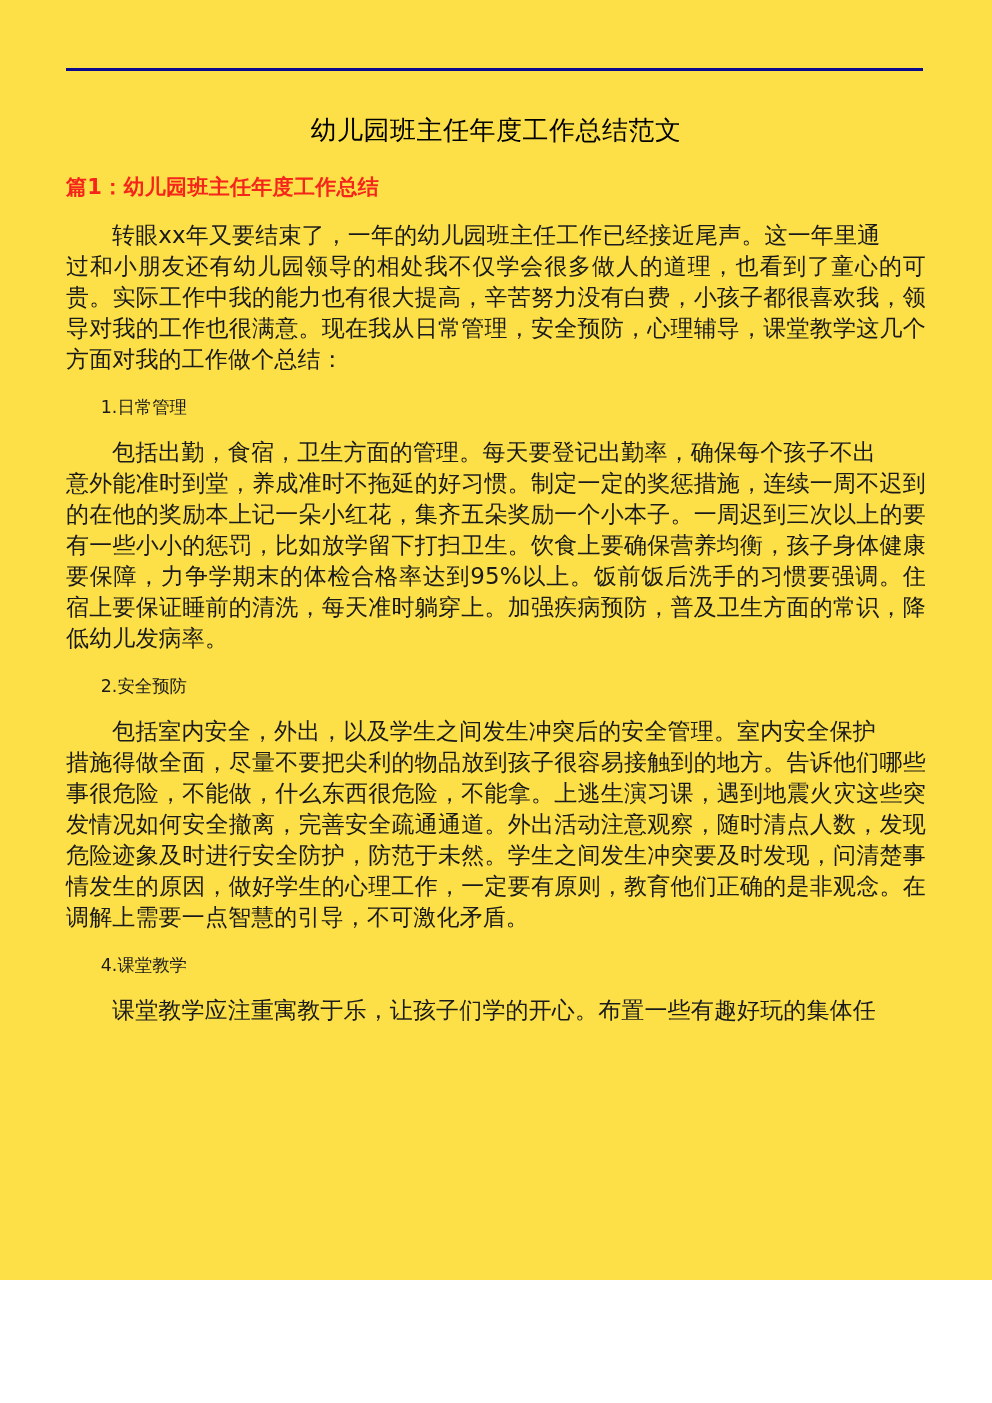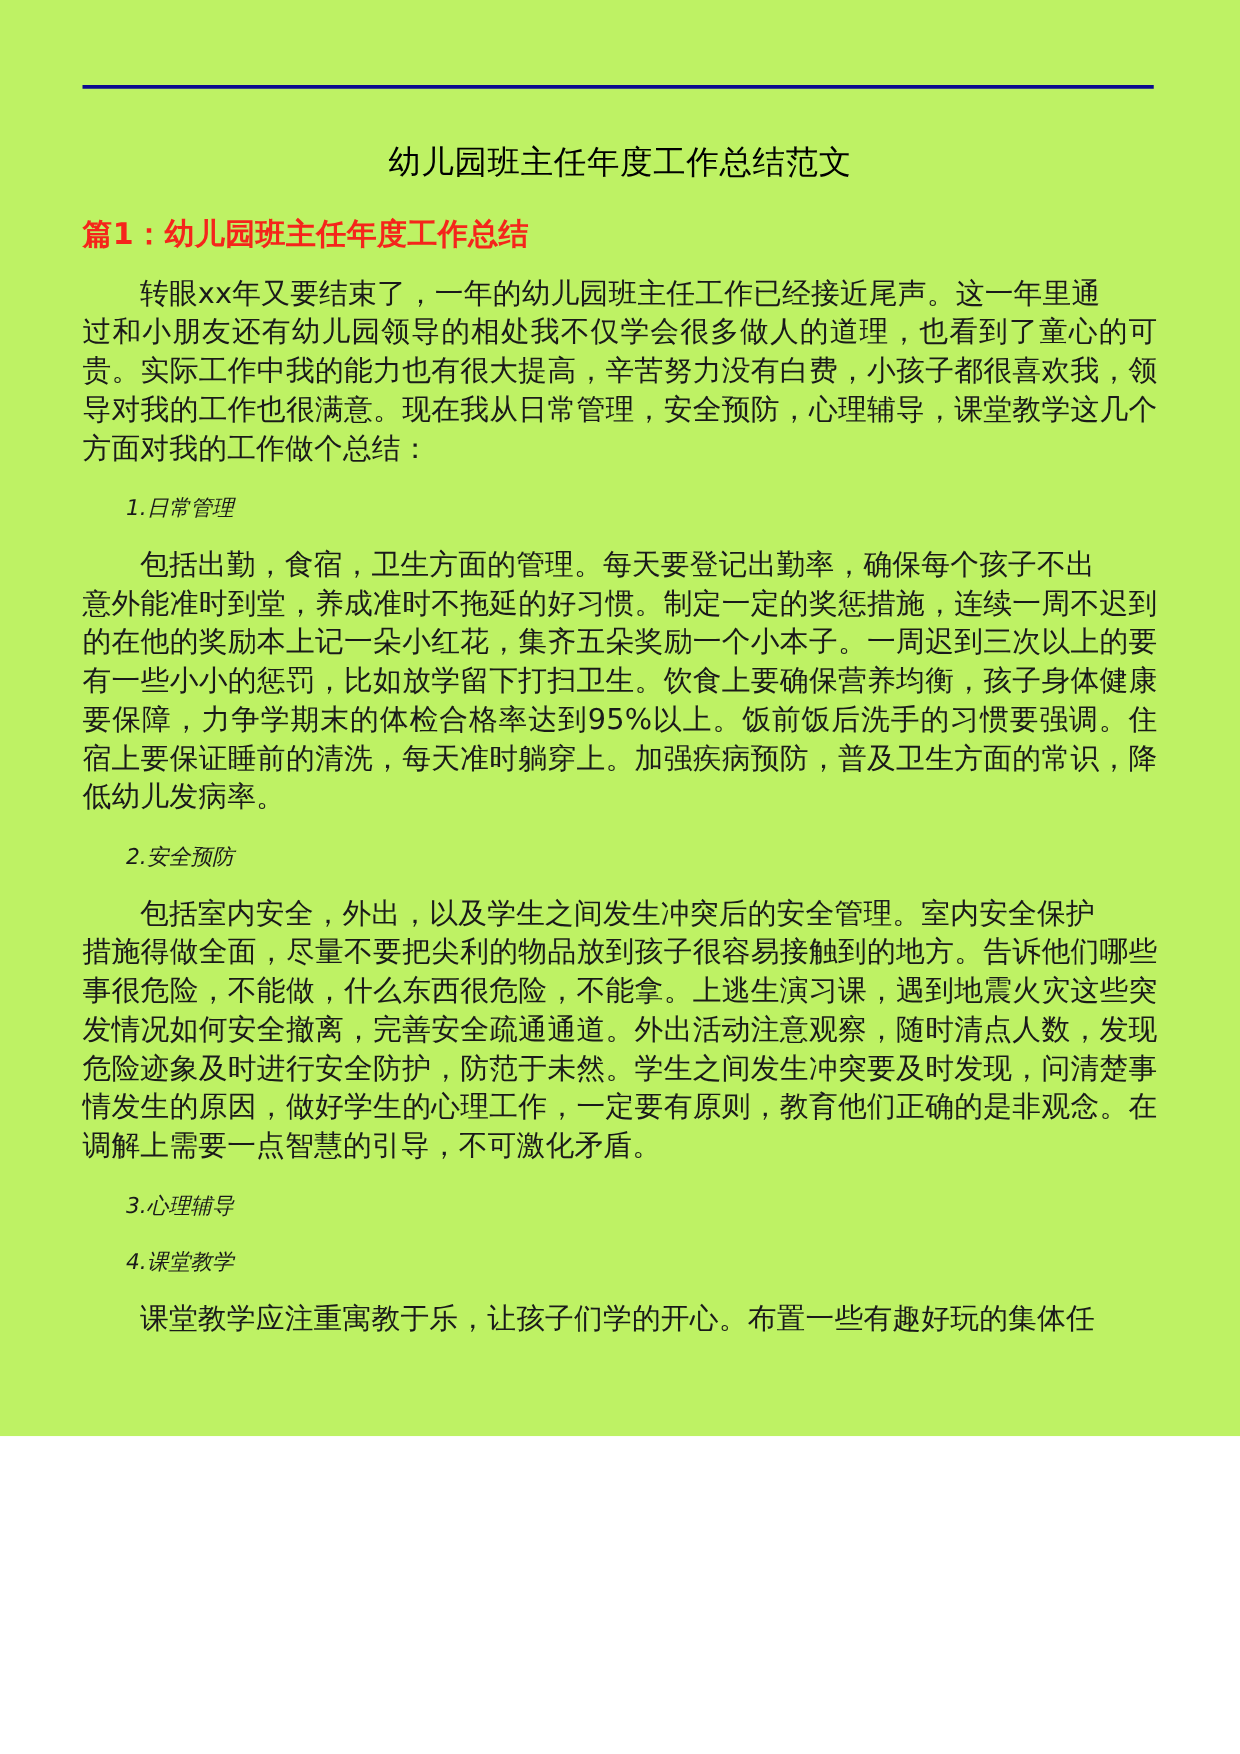--- a/index.html
+++ b/index.html
@@ -6,22 +6,22 @@
     margin: 0;
     padding: 0;
     background: #ffffff;
   }
   body {
     font-family: "DejaVu Sans", "Liberation Sans", sans-serif;
   }
   .page {
     position: relative;
     width: 992px;
-    height: 1149px;
-    background: #bef264;
+    height: 1280px;
+    background: #fde047;
     overflow: hidden;
     box-sizing: border-box;
   }
   .rule {
     position: absolute;
     left: 66px;
     width: 857px;
     height: 3px;
     background: #0b0b8f;
   }
@@ -39,21 +39,21 @@
     text-align: center;
     font-size: 26px;
     line-height: 40px;
     color: #000000;
     font-weight: normal;
     letter-spacing: 0.5px;
     margin: 0 0 22px 0;
   }
 
   .section-heading-red {
-    font-size: 24px;
+    font-size: 21px;
     line-height: 30px;
     color: #f5251b;
     font-weight: bold;
     margin: 0 0 18px 0;
     letter-spacing: 0.3px;
   }
 
   .para {
     font-size: 23px;
     line-height: 31px;
@@ -73,21 +73,20 @@
     text-indent: 0;
   }
 
   .sub-heading {
     font-size: 17.4px;
     line-height: 31px;
     color: #1a1a1a;
     font-weight: normal;
     text-indent: 2em;
     margin: 0 0 14px 0;
-    font-style: italic;
   }
 
   .footer {
     position: absolute;
     left: 66px;
     top: 1366px;
     width: 857px;
   }
   .page-number {
     display: inline-block;
@@ -121,21 +120,20 @@
         <span class="lead">包括出勤，食宿，卫生方面的管理。每天要登记出勤率，确保每个孩子不出</span>
         <span class="rest">意外能准时到堂，养成准时不拖延的好习惯。制定一定的奖惩措施，连续一周不迟到的在他的奖励本上记一朵小红花，集齐五朵奖励一个小本子。一周迟到三次以上的要有一些小小的惩罚，比如放学留下打扫卫生。饮食上要确保营养均衡，孩子身体健康要保障，力争学期末的体检合格率达到95%以上。饭前饭后洗手的习惯要强调。住宿上要保证睡前的清洗，每天准时躺穿上。加强疾病预防，普及卫生方面的常识，降低幼儿发病率。</span>
       </p>
 
     <h3 class="sub-heading">2.安全预防</h3>
     <p class="para">
         <span class="lead">包括室内安全，外出，以及学生之间发生冲突后的安全管理。室内安全保护</span>
         <span class="rest">措施得做全面，尽量不要把尖利的物品放到孩子很容易接触到的地方。告诉他们哪些事很危险，不能做，什么东西很危险，不能拿。上逃生演习课，遇到地震火灾这些突发情况如何安全撤离，完善安全疏通通道。外出活动注意观察，随时清点人数，发现危险迹象及时进行安全防护，防范于未然。学生之间发生冲突要及时发现，问清楚事情发生的原因，做好学生的心理工作，一定要有原则，教育他们正确的是非观念。在调解上需要一点智慧的引导，不可激化矛盾。</span>
       </p>
 
-    <h3 class="sub-heading">3.心理辅导</h3>
 
     <h3 class="sub-heading">4.课堂教学</h3>
     <p class="para">
         <span class="lead">课堂教学应注重寓教于乐，让孩子们学的开心。布置一些有趣好玩的集体任</span>
       </p>
 
   </div>
 
   <div class="rule rule-bottom"></div>
 

